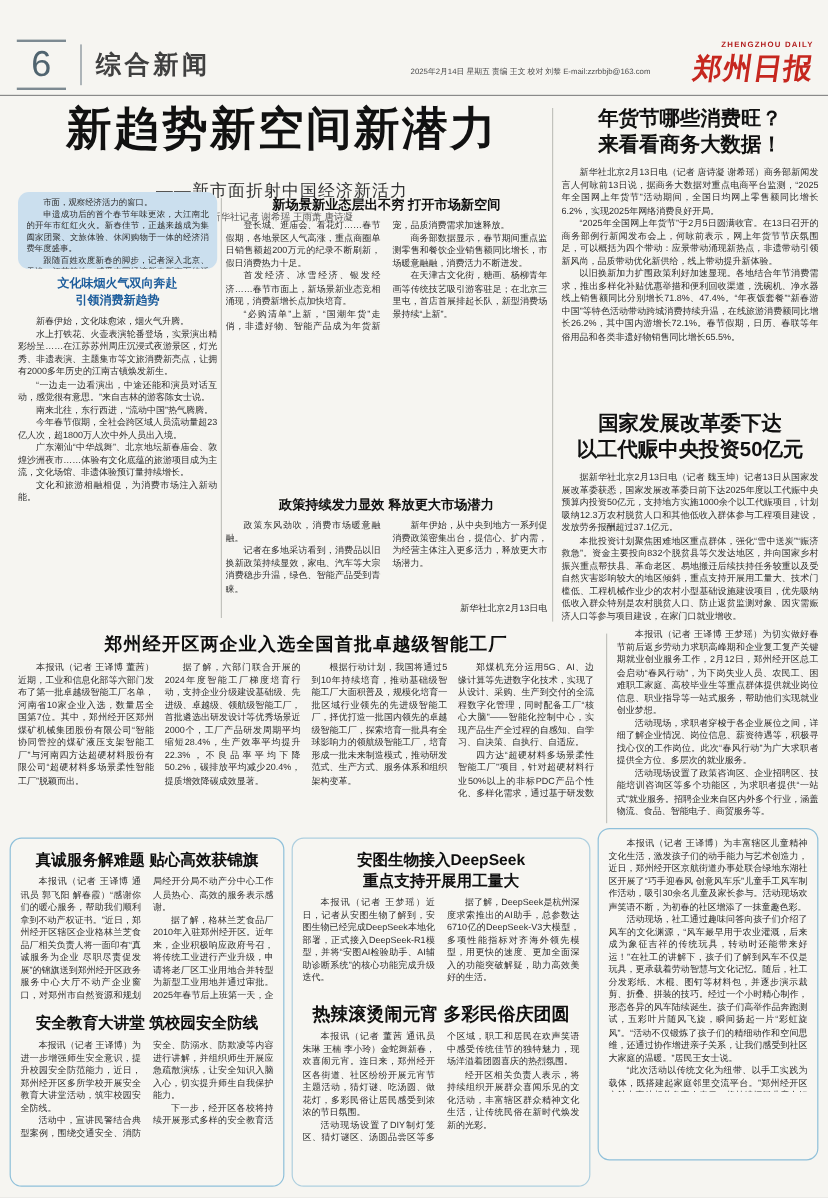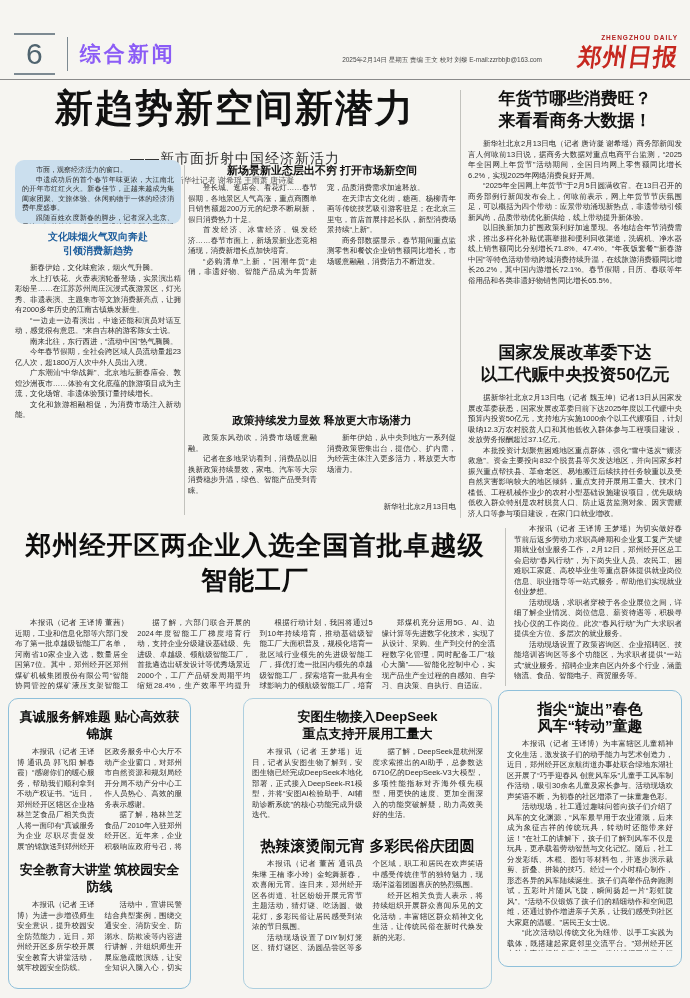--- a/index.html
+++ b/index.html
@@ -3,21 +3,21 @@
 <meta charset="utf-8">
 <style>
   html,body{margin:0;padding:0;}
   body{background:#dcdcd8;font-family:"Liberation Sans","DejaVu Sans",sans-serif;}
   .page{position:relative;width:690px;height:998px;margin:0 auto;background:#f6f5f1;overflow:hidden;color:#222;}
   
   .header-rule{position:absolute;left:0;top:79px;width:690px;height:1px;background:#8a8a8a;}
   .pagenum-wrap{position:absolute;left:14px;top:33px;display:flex;align-items:center;}
   .page-num{font-size:30px;line-height:38px;color:#50646f;padding:0 12px;border-top:2px solid #7d8a92;border-bottom:2px solid #7d8a92;}
   .sec-sep{width:1px;height:34px;background:#7d8a92;margin:0 12px;}
-  .section-name{font-size:21px;font-weight:bold;letter-spacing:3px;color:#8b5cf6;}
+  .section-name{font-size:21px;font-weight:bold;letter-spacing:3px;color:#404040;}
   .date-line{position:absolute;right:148px;top:56px;font-size:6.5px;color:#4a4a4a;white-space:nowrap;}
   .masthead{position:absolute;right:12px;top:34px;text-align:right;}
   .masthead-en{font-size:6.5px;letter-spacing:1px;color:#b32020;font-weight:bold;}
   .masthead-cn{font-size:24px;font-weight:900;color:#c6271f;transform:skewX(-8deg);letter-spacing:1px;font-family:"Liberation Serif","DejaVu Serif",serif;}
   
   .body-text p{margin:0;text-indent:2em;font-size:7.5px;line-height:10.5px;text-align:justify;color:#2d2d2d;}
   .cols2{column-count:2;column-gap:10px;overflow:hidden;}
   .cols4{column-count:4;column-gap:9px;overflow:hidden;}
   
   .lead-head{position:absolute;left:15px;top:86px;width:440px;text-align:center;}
@@ -32,27 +32,27 @@
   .mid-h{font-size:11px;font-weight:bold;text-align:center;color:#111;margin:0 0 5px 0;}
   .mid-h2{margin-top:8px;}
   .credit{font-size:7.5px;text-align:right;color:#2d2d2d;margin-top:3px;}
   .vrule{position:absolute;width:1px;background:#c2c2bd;}
   
   .nianhuo{position:absolute;left:468px;top:88px;width:214px;height:250px;overflow:hidden;}
   .r-title{font-size:17px;font-weight:900;text-align:center;line-height:22px;color:#111;margin-bottom:7px;}
   .fagaiwei{position:absolute;left:468px;top:342px;width:214px;height:176px;overflow:hidden;}
   
   .factory{position:absolute;left:15px;top:528px;width:480px;height:164px;overflow:hidden;}
-  .factory-title{font-size:26px;font-weight:900;text-align:center;letter-spacing:1px;color:#0d0d0d;margin-bottom:20px;}
+  .factory-title{font-size:15px;font-weight:900;text-align:center;letter-spacing:1px;color:#0d0d0d;margin-bottom:4px;}
   .factory .cols4{height:118px;}
   .chunfeng{position:absolute;left:514px;top:524px;width:168px;height:166px;overflow:hidden;}
   .c-title{font-size:15px;font-weight:900;text-align:center;line-height:20px;margin-bottom:6px;}
   
   .bbox{position:absolute;box-sizing:border-box;border:1.5px solid #8fc0da;border-radius:10px;padding:7px 8px;overflow:hidden;background:#f7f6f2;}
-  .box-left{left:8px;top:698px;width:183px;height:291px;}
+  .box-left{left:8px;top:698px;width:229px;height:291px;}
   .box-mid{left:243px;top:698px;width:249px;height:291px;border-color:#aecfdf;}
   .box-right{left:498px;top:690px;width:184px;height:277px;}
   .b-title{font-size:13px;font-weight:900;text-align:center;line-height:17px;color:#0f0f0f;margin:2px 0 5px 0;}
   .b-title-lg{font-size:15px;}
   .box-left .cols2{height:112px;}
   .box-left .cols2.b2{height:92px;}
   .box-mid .cols2.dsk{height:88px;}
   .box-mid .cols2.yx{height:112px;}
   .box-right .body-text{overflow:hidden;height:212px;}
 </style>
@@ -100,22 +100,22 @@
         <p>文化和旅游相融相促，为消费市场注入新动能。</p>
       </div>
   </div>
 
   <div class="midcols">
     <div class="mid-h">新场景新业态层出不穷 打开市场新空间</div>
     <div class="cols2 body-text" style="height:222px;">
         <p>登长城、逛庙会、看花灯……春节假期，各地景区人气高涨，重点商圈单日销售额超200万元的纪录不断刷新，假日消费热力十足。</p>
         <p>首发经济、冰雪经济、银发经济……春节市面上，新场景新业态竞相涌现，消费新增长点加快培育。</p>
         <p>“必购清单”上新，“国潮年货”走俏，非遗好物、智能产品成为年货新宠，品质消费需求加速释放。</p>
+        <p>商务部数据显示，春节期间重点监测零售和餐饮企业销售额同比增长，市场暖意融融，消费活力不断迸发。</p>
         <p>在天津古文化街，糖画、杨柳青年画等传统技艺吸引游客驻足；在北京三里屯，首店首展排起长队，新型消费场景持续“上新”。</p>
-        <p>商务部数据显示，春节期间重点监测零售和餐饮企业销售额同比增长，市场暖意融融，消费活力不断迸发。</p>
       </div>
     <div class="mid-h mid-h2">政策持续发力显效 释放更大市场潜力</div>
     <div class="cols2 body-text" style="height:66px;">
         <p>政策东风劲吹，消费市场暖意融融。</p>
         <p>记者在多地采访看到，消费品以旧换新政策持续显效，家电、汽车等大宗消费稳步升温，绿色、智能产品受到青睐。</p>
         <p>新年伊始，从中央到地方一系列促消费政策密集出台，提信心、扩内需，为经营主体注入更多活力，释放更大市场潜力。</p>
       </div>
     <div class="credit">新华社北京2月13日电</div>
   </div>
 
@@ -190,24 +190,20 @@
       </div>
     <div class="b-title b-title-lg">热辣滚烫闹元宵 多彩民俗庆团圆</div>
     <div class="cols2 body-text yx">
         <p>本报讯（记者 董茜 通讯员 朱琳 王楠 李小玲）金蛇舞新春，欢喜闹元宵。连日来，郑州经开区各街道、社区纷纷开展元宵节主题活动，猜灯谜、吃汤圆、做花灯，多彩民俗让居民感受到浓浓的节日氛围。</p>
         <p>活动现场设置了DIY制灯笼区、猜灯谜区、汤圆品尝区等多个区域，职工和居民在欢声笑语中感受传统佳节的独特魅力，现场洋溢着团圆喜庆的热烈氛围。</p>
         <p>经开区相关负责人表示，将持续组织开展群众喜闻乐见的文化活动，丰富辖区群众精神文化生活，让传统民俗在新时代焕发新的光彩。</p>
       </div>
   </div>
 
   <div class="bbox box-right">
-    <div class="b-title b-title-lg">
-      <span>指尖“旋出”春色</span><br>
-      <span>风车“转动”童趣</span>
-    </div>
     <div class="body-text">
         <p>本报讯（记者 王译博）为丰富辖区儿童精神文化生活，激发孩子们的动手能力与艺术创造力，近日，郑州经开区京航街道办事处联合绿地东湖社区开展了“巧手迎春风 创意风车乐”儿童手工风车制作活动，吸引30余名儿童及家长参与。活动现场欢声笑语不断，为初春的社区增添了一抹童趣色彩。</p>
         <p>活动现场，社工通过趣味问答向孩子们介绍了风车的文化渊源，“风车最早用于农业灌溉，后来成为象征吉祥的传统玩具，转动时还能带来好运！”在社工的讲解下，孩子们了解到风车不仅是玩具，更承载着劳动智慧与文化记忆。随后，社工分发彩纸、木棍、图钉等材料包，并逐步演示裁剪、折叠、拼装的技巧。经过一个小时精心制作，形态各异的风车陆续诞生。孩子们高举作品奔跑测试，五彩叶片随风飞旋，瞬间扬起一片“彩虹旋风”。“活动不仅锻炼了孩子们的精细动作和空间思维，还通过协作增进亲子关系，让我们感受到社区大家庭的温暖。”居民王女士说。</p>
         <p>“此次活动以传统文化为纽带、以手工实践为载体，既搭建起家庭邻里交流平台。”郑州经开区京航办事处相关负责人表示，将持续拓展儿童友好型服务，为青少年打造快乐成长空间，助力构建和谐共融的社区生态。</p>
       </div>
   </div>
 
 </div>
 
 </body></html>

